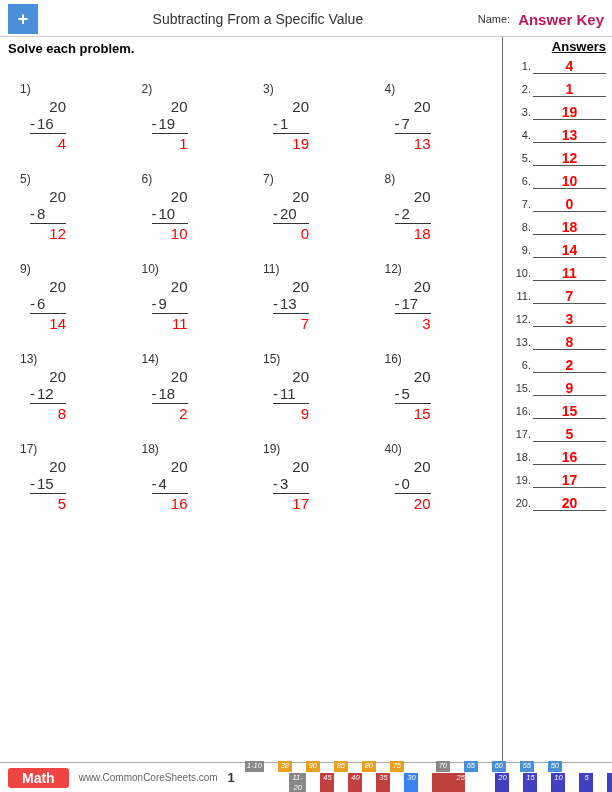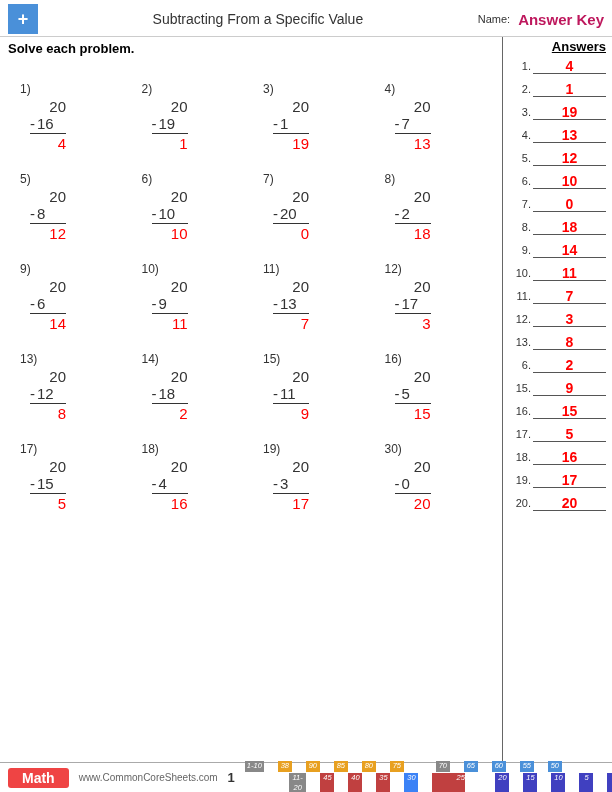--- a/index.html
+++ b/index.html
@@ -478,21 +478,21 @@
       <div class="num-top">20</div>
       <div class="num-sub">
               <span class="minus-sign">-</span>
               <span>3</span>
             </div>
       <div class="divider-line"></div>
       <div class="num-answer">17</div>
     </div>
   </div>
         <div class="problem-row">
-    <div class="problem-number">30)</div>
+    <div class="problem-number">40)</div>
     <div class="problem-block">
       <div class="num-top">20</div>
       <div class="num-sub">
               <span class="minus-sign">-</span>
               <span>0</span>
             </div>
       <div class="divider-line"></div>
       <div class="num-answer">20</div>
     </div>
   </div>

